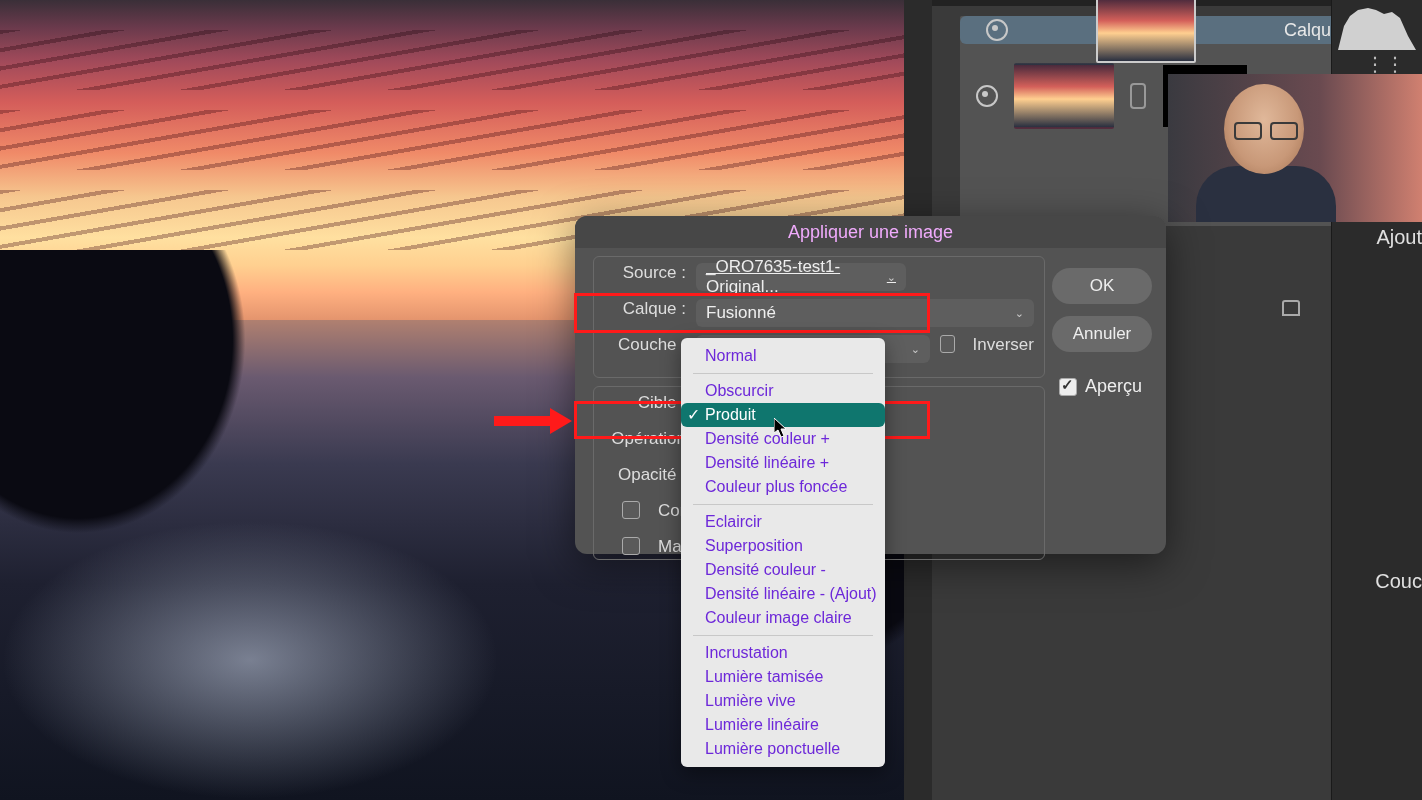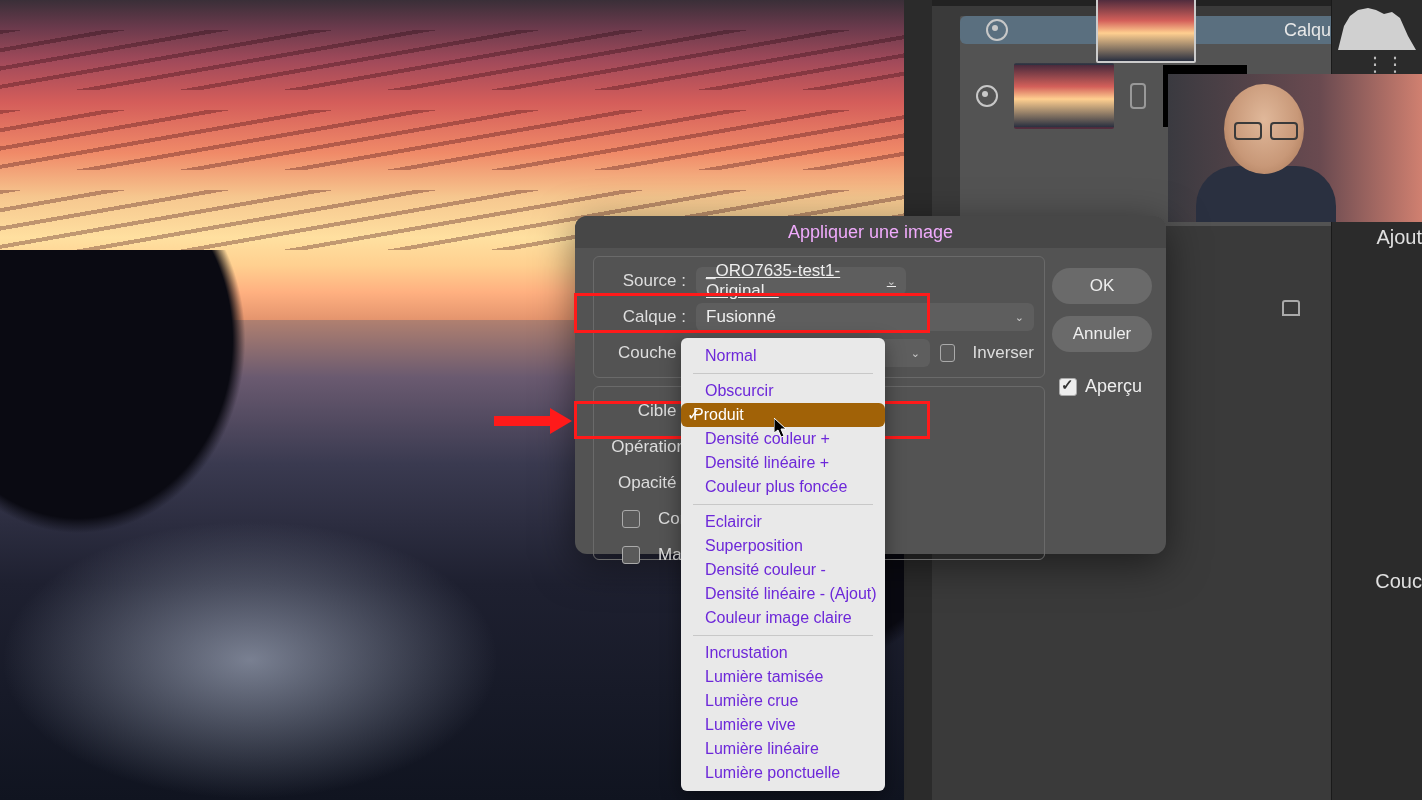--- a/index.html
+++ b/index.html
@@ -55,21 +55,21 @@
   .cam .glasses::after{left:36px;}
   .cam .body{position:absolute;left:28px;top:92px;width:140px;height:80px;
     background:#2a3040;border-radius:40px 40px 0 0;}
 
   
   .dialog{position:absolute;left:575px;top:216px;width:591px;height:338px;
     background:#535353;border-radius:12px;box-shadow:0 10px 40px rgba(0,0,0,0.5);}
   .dlg-title{height:32px;line-height:32px;text-align:center;color:#f0abfc;font-size:18px;
     background:#474747;border-radius:12px 12px 0 0;font-weight:500;}
   .dlg-body{padding:8px 18px;color:#ddd;font-size:17px;position:relative;}
-  .row{display:flex;align-items:center;height:36px;gap:10px;}
+  .row{display:flex;align-items:flex-start;height:36px;gap:10px;}
   .row label{flex:0 0 92px;text-align:right;}
   .sel{flex:1;height:28px;background:#5e5e5e;border-radius:6px;padding:0 10px;
     display:flex;align-items:center;justify-content:space-between;color:#eee;min-width:0;}
   .sel.short{flex:0 0 190px;text-decoration:underline;}
   .chev{font-size:11px;color:#ccc;}
   .group{border:1px solid #6a6a6a;border-radius:6px;padding:6px 10px 6px 0;margin-bottom:8px;width:440px;}
   .cb{width:16px;height:16px;border:1px solid #aaa;border-radius:3px;display:inline-block;
     vertical-align:middle;margin-right:8px;background:#5a5a5a;}
   .cb.on{background:#eee;position:relative;}
   .cb.on::after{content:"✓";position:absolute;left:1px;top:-3px;color:#333;font-size:15px;font-weight:bold;}
@@ -82,21 +82,21 @@
   .hl{position:absolute;border:3px solid #ff1a1a;pointer-events:none;}
   .arrow{position:absolute;left:494px;top:410px;width:80px;height:22px;pointer-events:none;}
   .arrow .bar{position:absolute;left:0;top:6px;width:58px;height:10px;background:#ff1a1a;}
   .arrow .tip{position:absolute;left:56px;top:-2px;width:0;height:0;
     border-top:13px solid transparent;border-bottom:13px solid transparent;border-left:22px solid #ff1a1a;}
 
   
   .menu{position:absolute;left:681px;top:338px;width:204px;background:#e9e9e9;
     border-radius:6px;padding:6px 0;box-shadow:0 6px 20px rgba(0,0,0,0.4);max-height:462px;overflow:hidden;}
   .mi{height:24px;line-height:24px;padding:0 14px 0 24px;font-size:16px;color:#6d28d9;cursor:pointer;position:relative;white-space:nowrap;}
-  .mi.sel{background:#a16207;color:#fff;padding-left:12px;}
+  .mi.sel{background:#0f766e;color:#fff;}
   .mi.sel::before{content:"✓";position:absolute;left:6px;}
   .msep{height:1px;background:#c8c8c8;margin:5px 12px;}
   .cursor{position:absolute;left:774px;top:418px;width:16px;height:20px;pointer-events:none;z-index:50;}
   .cursor svg{display:block;}
 </style>
 </head>
 <body>
 
 <div class="canvas">
   <div class="sky"></div>
@@ -224,21 +224,20 @@
     <div class="mi">Couleur plus foncée</div>
     <div class="msep"></div>
     <div class="mi">Eclaircir</div>
     <div class="mi">Superposition</div>
     <div class="mi">Densité couleur -</div>
     <div class="mi">Densité linéaire - (Ajout)</div>
     <div class="mi">Couleur image claire</div>
     <div class="msep"></div>
     <div class="mi">Incrustation</div>
     <div class="mi">Lumière tamisée</div>
-    <div class="mi">Lumière crue</div>
     <div class="mi">Lumière vive</div>
     <div class="mi">Lumière linéaire</div>
     <div class="mi">Lumière ponctuelle</div>
   </div>
 
 <div class="cursor">
   <svg viewBox="0 0 16 20">
       <path d="M0 0 L0 15 L4 12 L7 19 L10 18 L7 11 L12 11 Z" fill="#000" stroke="#fff" stroke-width="1"></path>
     </svg>
 </div>

